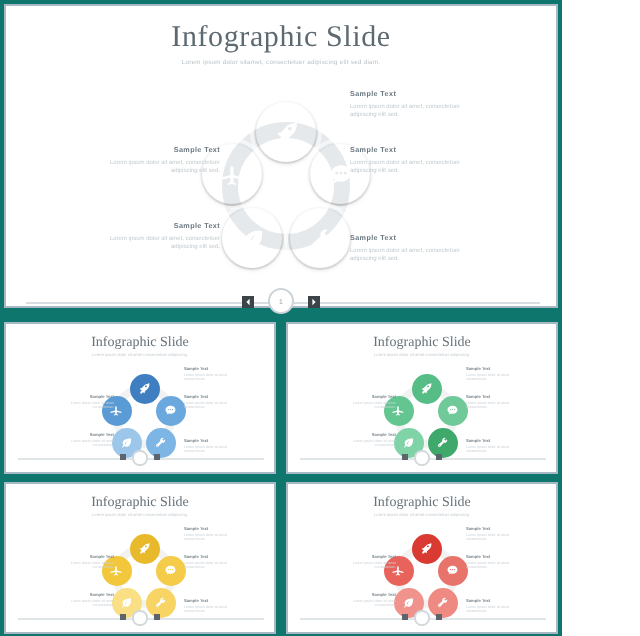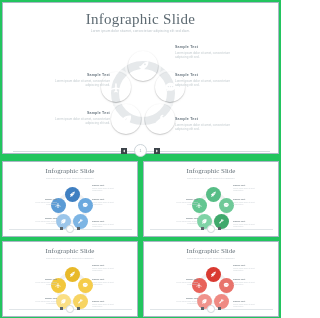--- a/index.html
+++ b/index.html
@@ -1,19 +1,19 @@
 <!DOCTYPE html>
 <html><head>
 <meta charset="utf-8">
 <style>
   html,body{margin:0;padding:0;background:#ffffff;}
   body{width:281px;height:318px;overflow:hidden;
        font-family:"Liberation Sans",sans-serif;}
 
-  .app{position:relative;width:281px;height:318px;background:#22c55e;}
+  .app{position:relative;width:281px;height:318px;background:#0f766e;}
 
   
   .main-slide{position:absolute;left:2px;top:2px;width:277px;height:152px;
               background:#ffffff;border:1px solid #a9b8c5;box-sizing:border-box;}
 
   .slide-title{position:absolute;left:0;top:8px;width:100%;text-align:center;
                font-family:"Liberation Serif",serif;font-size:15px;color:#5d6a72;
                letter-spacing:.3px;}
   .slide-sub{position:absolute;left:0;top:26px;width:100%;text-align:center;
              font-size:3.1px;color:#b9c2c8;letter-spacing:.15px;}

